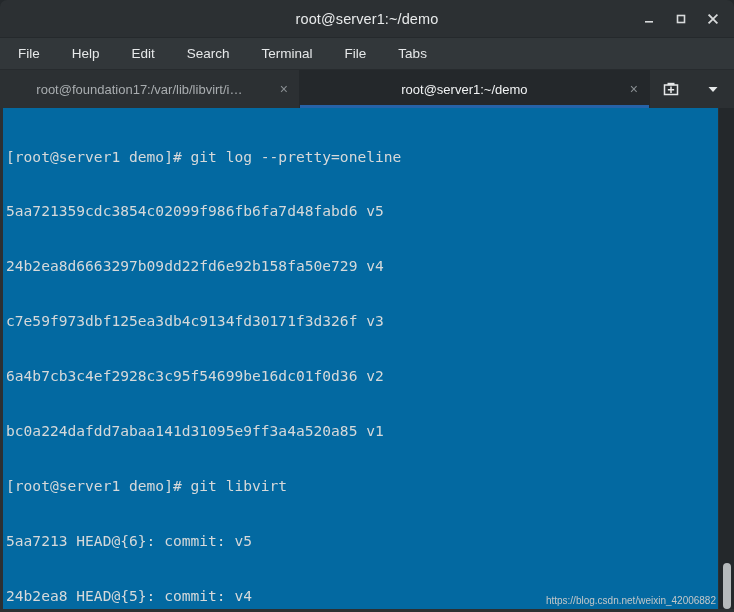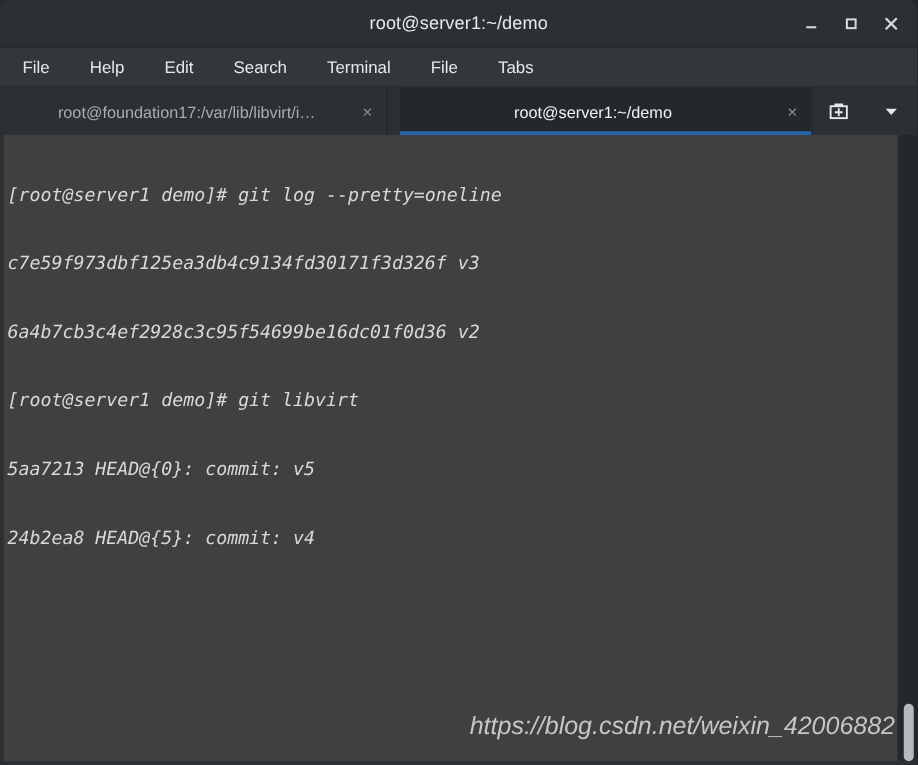--- a/index.html
+++ b/index.html
@@ -89,21 +89,20 @@
     position: relative;
   }
   .tab {
     position: relative;
     display: flex;
     align-items: center;
     justify-content: center;
     gap: 6px;
     padding: 0 8px;
     box-sizing: border-box;
-    margin-left: 10px;
   }
   .tab-inactive {
     width: 300px;
     background: #2c3033;
     border-right: 1px solid #24282b;
   }
   .tab-active {
     flex: 1;
     background: #24282b;
   }
@@ -147,26 +146,25 @@
     align-items: center;
     justify-content: center;
     width: 30px;
     height: 28px;
   }
 
   
   .terminal {
     flex: 1;
     position: relative;
-    background: #404040;
+    background: #0369a1;
     overflow: hidden;
     border-left: 3px solid #2c3033;
     border-bottom: 3px solid #2c3033;
     box-sizing: border-box;
-    font-style: italic;
   }
   .term-screen {
     position: absolute;
     left: 0;
     top: 3px;
     right: 16px;
     bottom: 0;
     padding-left: 3px;
     font-family: "DejaVu Sans Mono", "Liberation Mono", monospace;
     font-size: 14.6px;
@@ -198,22 +196,22 @@
     top: 455px;
     height: 46px;
     background: #b6babc;
     border-radius: 4px;
   }
 
   
   .watermark {
     position: absolute;
     right: 18px;
-    bottom: 16px;
-    font-size: 20px;
+    bottom: 3px;
+    font-size: 10px;
     color: #c3c7c9;
     font-family: "Liberation Sans", sans-serif;
     user-select: none;
     white-space: nowrap;
   }
 </style>
 </head>
 <body>
 
 <div class="window">
@@ -270,24 +268,27 @@
         <svg width="16" height="16" viewBox="0 0 16 16">
           <path d="M3.5 6 L8 11 L12.5 6 Z" fill="#e6e8e9"></path>
         </svg>
       </div>
     </div>
   </div>
 
   <div class="terminal">
     <div class="term-screen">
       <div class="term-line">[root@server1 demo]# git log --pretty=oneline</div>
+      <div class="term-line">5aa721359cdc3854c02099f986fb6fa7d48fabd6 v5</div>
+      <div class="term-line">24b2ea8d6663297b09dd22fd6e92b158fa50e729 v4</div>
       <div class="term-line">c7e59f973dbf125ea3db4c9134fd30171f3d326f v3</div>
       <div class="term-line">6a4b7cb3c4ef2928c3c95f54699be16dc01f0d36 v2</div>
+      <div class="term-line">bc0a224dafdd7abaa141d31095e9ff3a4a520a85 v1</div>
       <div class="term-line">[root@server1 demo]# git libvirt</div>
-      <div class="term-line">5aa7213 HEAD@{0}: commit: v5</div>
+      <div class="term-line">5aa7213 HEAD@{6}: commit: v5</div>
       <div class="term-line">24b2ea8 HEAD@{5}: commit: v4</div>
       
       
       
       
     </div>
 
     <div class="scrollbar">
       <div class="scroll-thumb"></div>
     </div>

